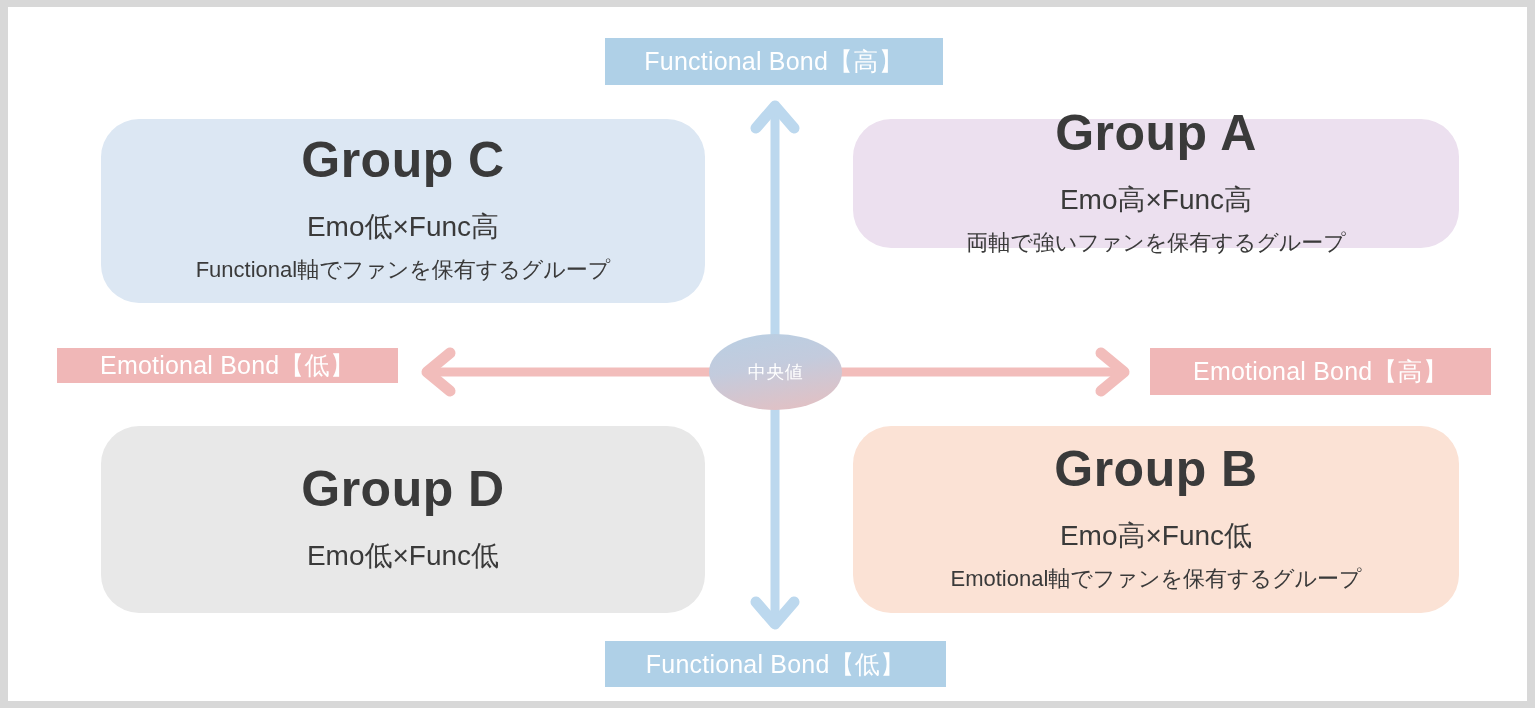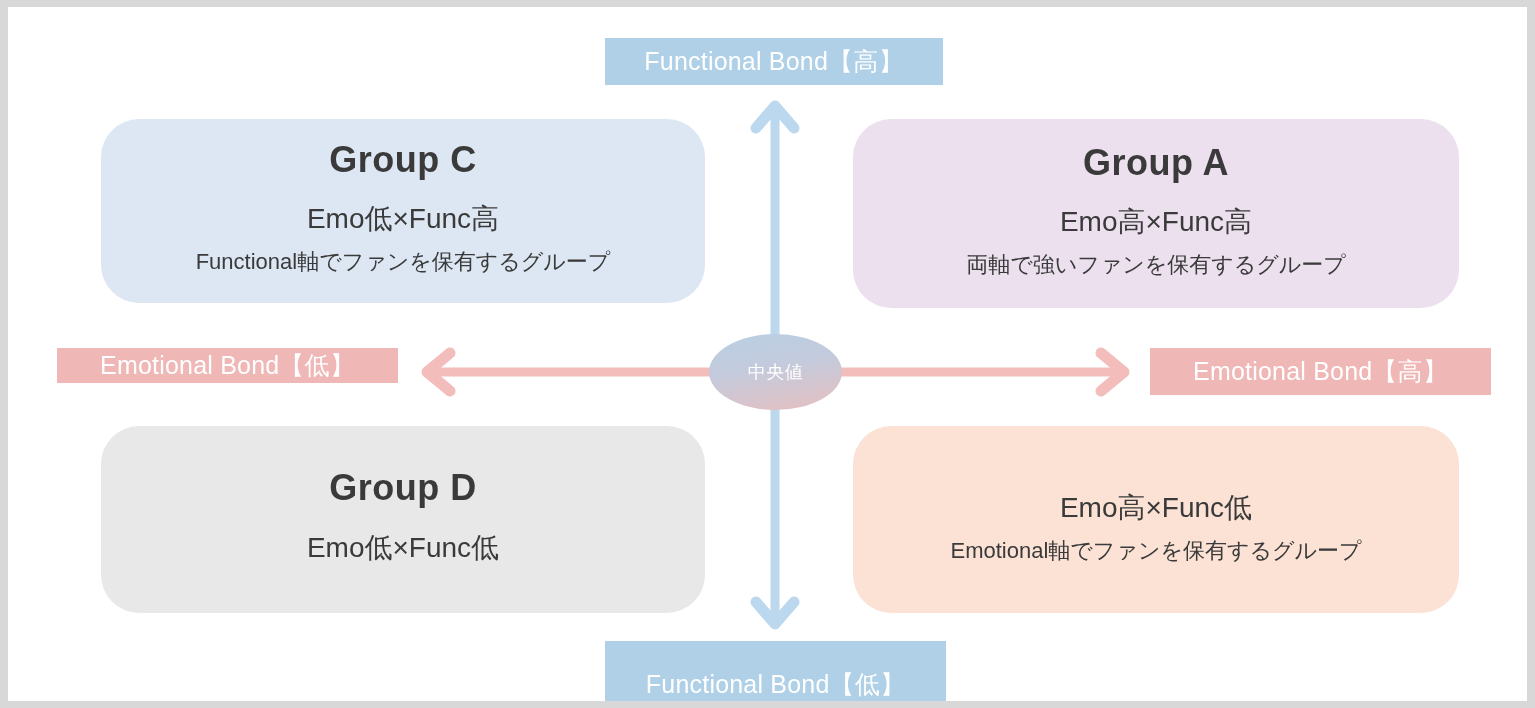--- a/index.html
+++ b/index.html
@@ -62,37 +62,37 @@
     justify-content: center;
     color: #ffffff;
     font-size: 25px;
     letter-spacing: 0.2px;
     white-space: nowrap;
   }
   .band-blue { background: #afd0e7; }
   .band-pink { background: #f0b7b7; }
 
   #band-func-high { left: 597px; top: 31px;  width: 338px; height: 47px; }
-  #band-func-low  { left: 597px; top: 634px; width: 341px; height: 60px; align-items: flex-end; }
+  #band-func-low  { left: 597px; top: 634px; width: 341px; height: 46px; }
   #band-emo-low   { left: 49px;  top: 341px; width: 341px; height: 35px; }
   #band-emo-high  { left: 1142px;top: 341px; width: 341px; height: 47px; }
 
   
   .quadrant {
     position: absolute;
     border-radius: 38px;
     display: flex;
     flex-direction: column;
     align-items: center;
     justify-content: center;
     box-sizing: border-box;
     padding: 6px 14px 12px 14px;
   }
   .q-title {
-    font-size: 36px;
+    font-size: 50px;
     font-weight: bold;
     color: #3a3a3a;
     line-height: 1.12;
     letter-spacing: 0.5px;
     white-space: nowrap;
   }
   .q-sub {
     font-size: 28px;
     color: #3a3a3a;
     line-height: 1.25;
@@ -101,21 +101,21 @@
   }
   .q-desc {
     font-size: 22px;
     color: #3a3a3a;
     line-height: 1.25;
     margin-top: 12px;
     white-space: nowrap;
   }
 
   #quadrant-c { left: 93px;  top: 112px; width: 604px; height: 184px; background: #dce7f3; }
-  #quadrant-a { left: 845px; top: 112px; width: 606px; height: 189px; background: #ece0ef; }
+  #quadrant-a { left: 845px; top: 112px; width: 606px; height: 129px; background: #ece0ef; }
   #quadrant-d { left: 93px;  top: 419px; width: 604px; height: 187px; background: #e8e8e8; }
   #quadrant-b { left: 845px; top: 419px; width: 606px; height: 187px; background: #fbe2d5; }
 </style>
 </head>
 <body>
 
 <div id="frame">
   <div id="canvas">
 
     <svg id="v-axis-arrow" class="axis-arrow" viewBox="0 0 64 540" xmlns="http://www.w3.org/2000/svg">
@@ -157,20 +157,21 @@
       <div class="q-sub">Emo高×Func高</div>
       <div class="q-desc">両軸で強いファンを保有するグループ</div>
     </div>
 
     <div id="quadrant-d" class="quadrant">
       <div class="q-title">Group D</div>
       <div class="q-sub">Emo低×Func低</div>
     </div>
 
     <div id="quadrant-b" class="quadrant">
+      <div class="q-title">Group B</div>
       <div class="q-sub">Emo高×Func低</div>
       <div class="q-desc">Emotional軸でファンを保有するグループ</div>
     </div>
 
     <div id="center-node">
       <span class="center-label">中央値</span>
     </div>
 
   </div>
 </div>

